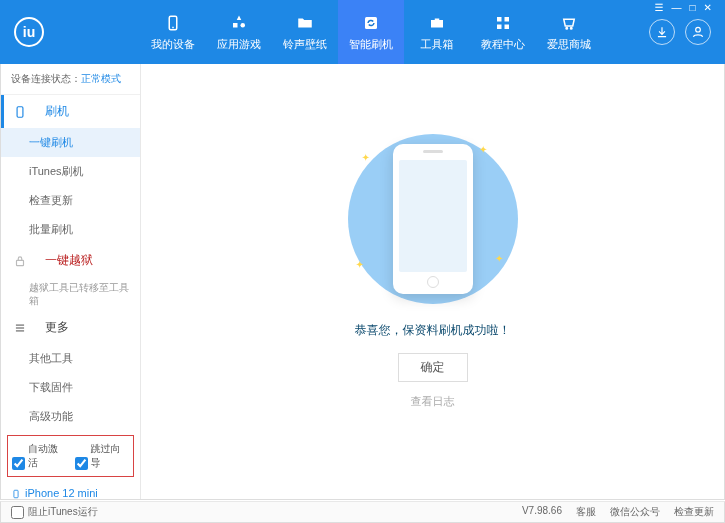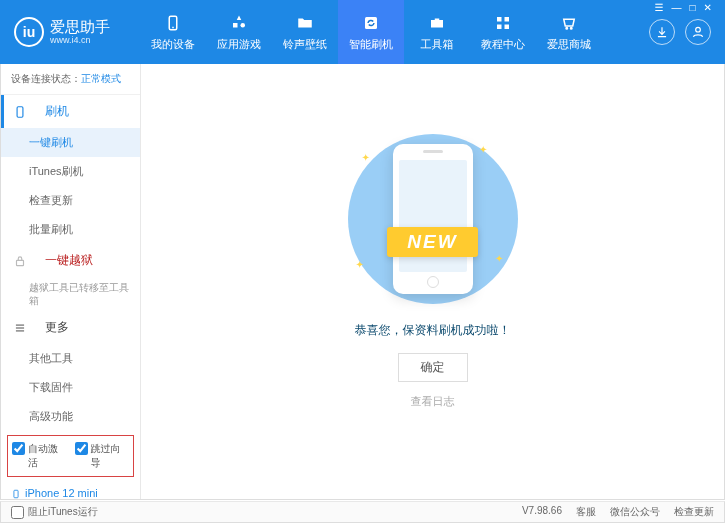--- a/index.html
+++ b/index.html
@@ -25,21 +25,21 @@
 .conn-status .val { color: #1e88e5; }
 .section-head { display: flex; align-items: center; padding: 8px 12px; color: #444; font-size: 12px; gap: 18px; }
 .section-head svg, .section-head .lock { width: 14px; height: 14px; }
 .section-head.active { color: #1e88e5; border-left: 3px solid #1e88e5; padding-left: 9px; }
 .sub-item { padding: 7px 10px 7px 28px; cursor: pointer; color: #666; }
 .sub-item.active { background: #e8f2fc; color: #1e88e5; }
 .sub-note { margin: 4px 10px 4px 28px; font-size: 10px; color: #999; line-height: 1.3; }
 .lock-head { color: #b91c1c; padding-left: 12px; }
 .side-spacer { flex: 1; }
 .check-row { border: 1px solid #d84343; margin: 4px 6px; padding: 6px 4px; display: flex; gap: 8px; font-size: 10px; color: #555; }
-.check-row label { display: flex; align-items: flex-start; gap: 3px; }
+.check-row label { display: flex; align-items: flex-end; gap: 3px; }
 .check-row input { accent-color: #1e88e5; }
 .device-box { padding: 6px 10px 8px; font-size: 10px; color: #777; }
 .device-name { color: #1e88e5; font-size: 11px; font-weight: 500; display: flex; gap: 4px; }
 
 .main { flex: 1; position: relative; display: flex; flex-direction: column; align-items: center; justify-content: center; }
 .illus { width: 170px; height: 170px; position: relative; margin-top: -20px; }
 .bg-circ { position: absolute; inset: 0; border-radius: 50%; background: #9acef6; }
 .phone { position: absolute; left: 50%; top: 10px; transform: translateX(-50%); width: 80px; height: 150px; background: #fff; border-radius: 10px; box-shadow: 0 4px 14px rgba(0,0,0,.15); }
 .phone::before { content: ""; position: absolute; top: 6px; left: 50%; transform: translateX(-50%); width: 20px; height: 3px; background: #ddd; border-radius: 2px; }
 .phone::after { content: ""; position: absolute; bottom: 6px; left: 50%; transform: translateX(-50%); width: 10px; height: 10px; border: 1.5px solid #ddd; border-radius: 50%; }
@@ -66,24 +66,20 @@
 <div class="win-ctrls">
   <span>☰</span>
   <span>—</span>
   <span>□</span>
   <span>✕</span>
 </div>
 
 <div class="header">
   <div class="logo-area">
     <div class="logo-circle">iu</div>
-    <div>
-      <div class="logo-text">爱思助手</div>
-      <div class="logo-sub">www.i4.cn</div>
-    </div>
   </div>
   <div class="nav">
     <div class="nav-item">
         <span class="icon">
           <svg viewBox="0 0 24 24" width="18" height="18" fill="none" stroke="#fff" stroke-width="2">
             <rect x="7" y="3" width="10" height="18" rx="2"></rect>
             <line x1="11" y1="18" x2="13" y2="18"></line>
           </svg>
         </span>
         <span>我的设备</span>
@@ -227,23 +223,20 @@
       <div class="bg-circ"></div>
       <div class="stars">
           <span style="top:18px;left:14px">✦</span>
           <span style="top:10px;right:30px">✦</span>
           <span style="bottom:34px;left:8px">✦</span>
           <span style="bottom:40px;right:14px">✦</span>
         </div>
       <div class="phone">
           <div class="screen"></div>
         </div>
-      <div class="ribbon">
-          <div class="ribbon-body">NEW</div>
-        </div>
     </div>
     <div class="msg">恭喜您，保资料刷机成功啦！</div>
     <button class="ok-btn">确定</button>
     <div class="log-link">查看日志</div>
   </div>
 </div>
 
 <div class="footer">
   <label>
       <input type="checkbox" style="">

